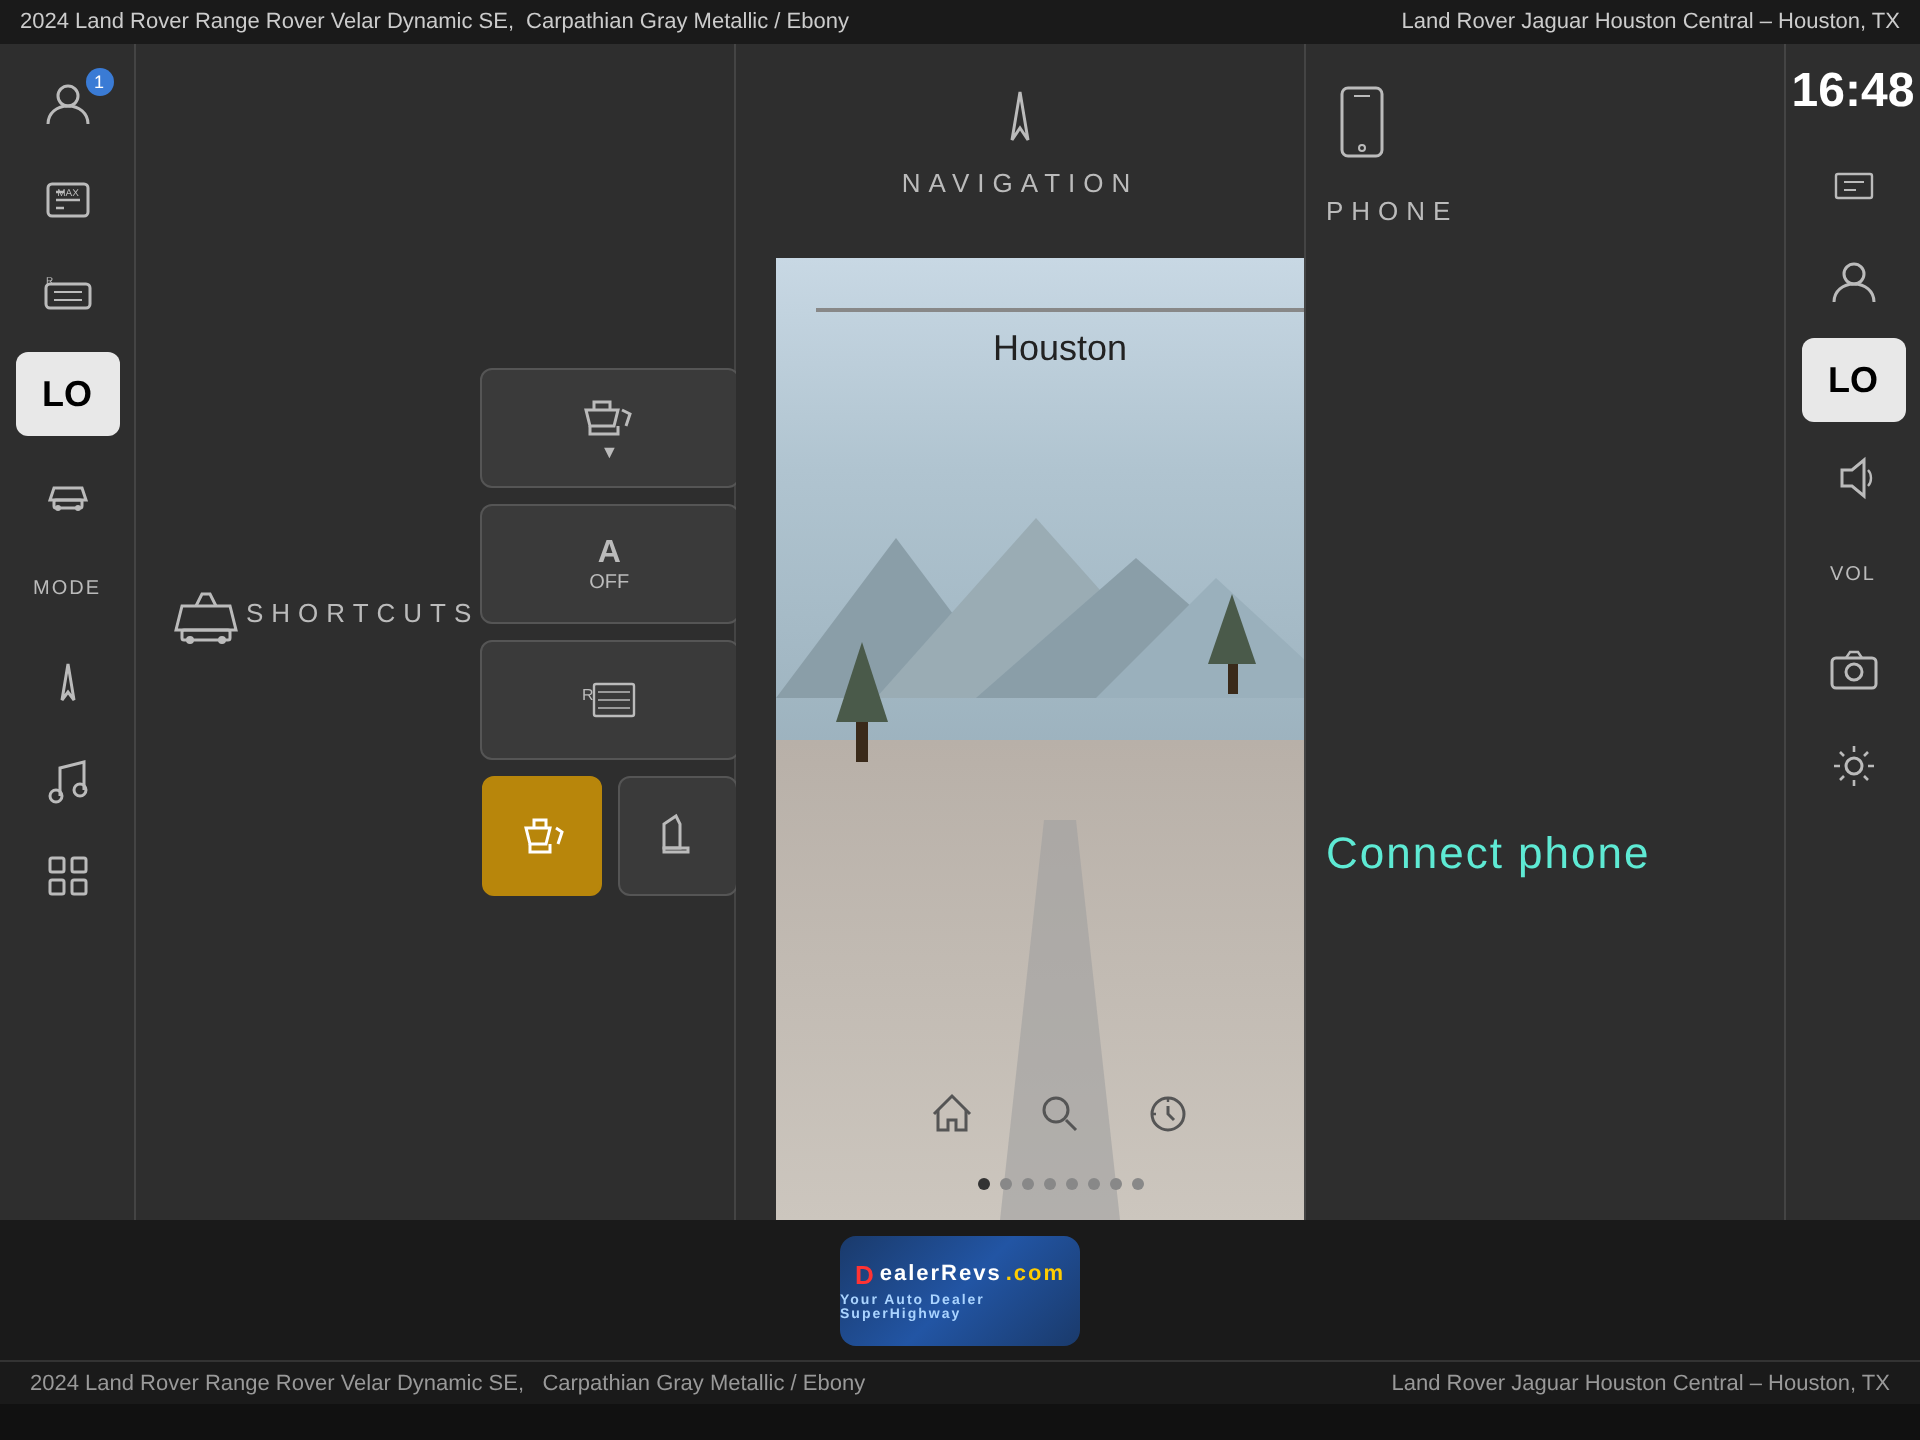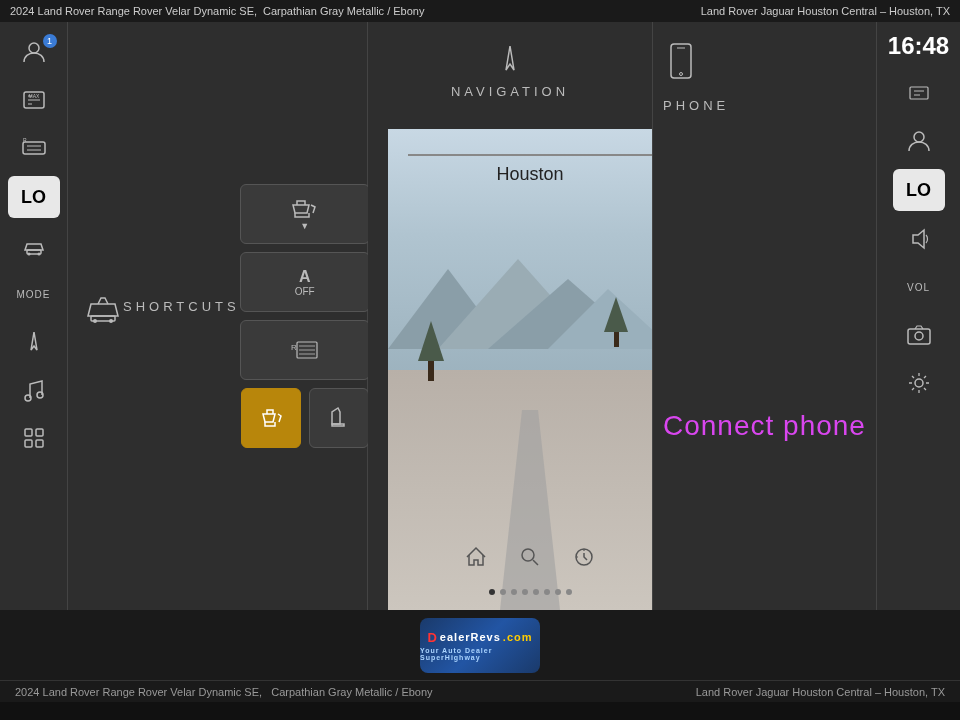--- a/index.html
+++ b/index.html
@@ -244,28 +244,28 @@
       flex: 1;
       background: #2e2e2e;
       display: flex;
       flex-direction: column;
       padding: 20px 10px;
     }
 
     .phone-connect-text {
       margin-top: auto;
       margin-bottom: auto;
-      font-size: 28px;
-      color: #d946ef;
+      font-size: 22px;
+      color: #5eead4;
       letter-spacing: 1px;
     }
 
     
     .right-sidebar {
-      width: 84px;
+      width: 68px;
       background: #2e2e2e;
       display: flex;
       flex-direction: column;
       align-items: center;
       padding: 10px 0;
       gap: 8px;
       border-left: 1px solid #444;
     }
 
     .time-display {

